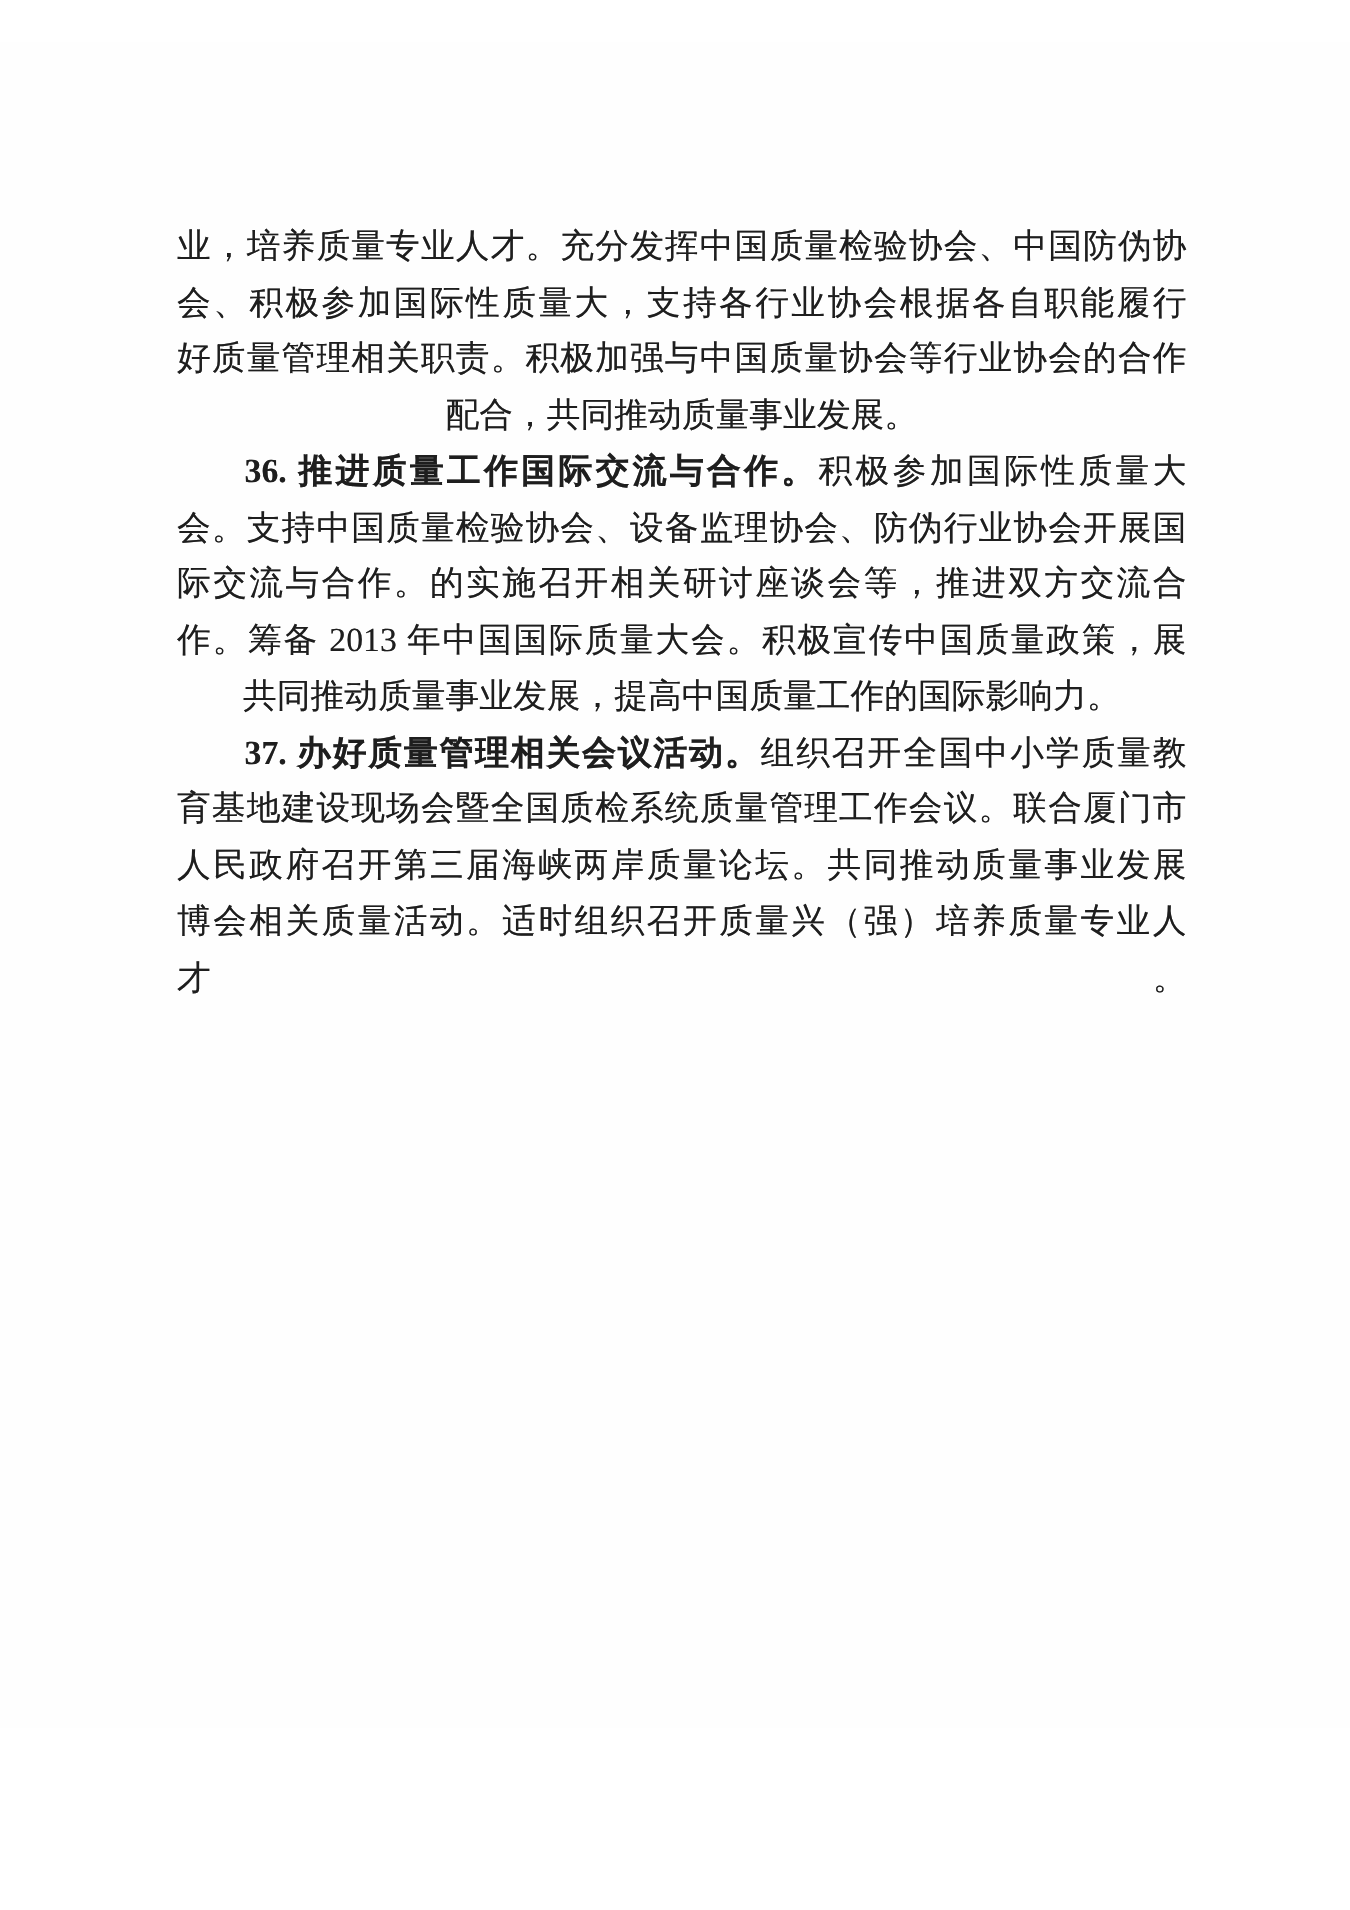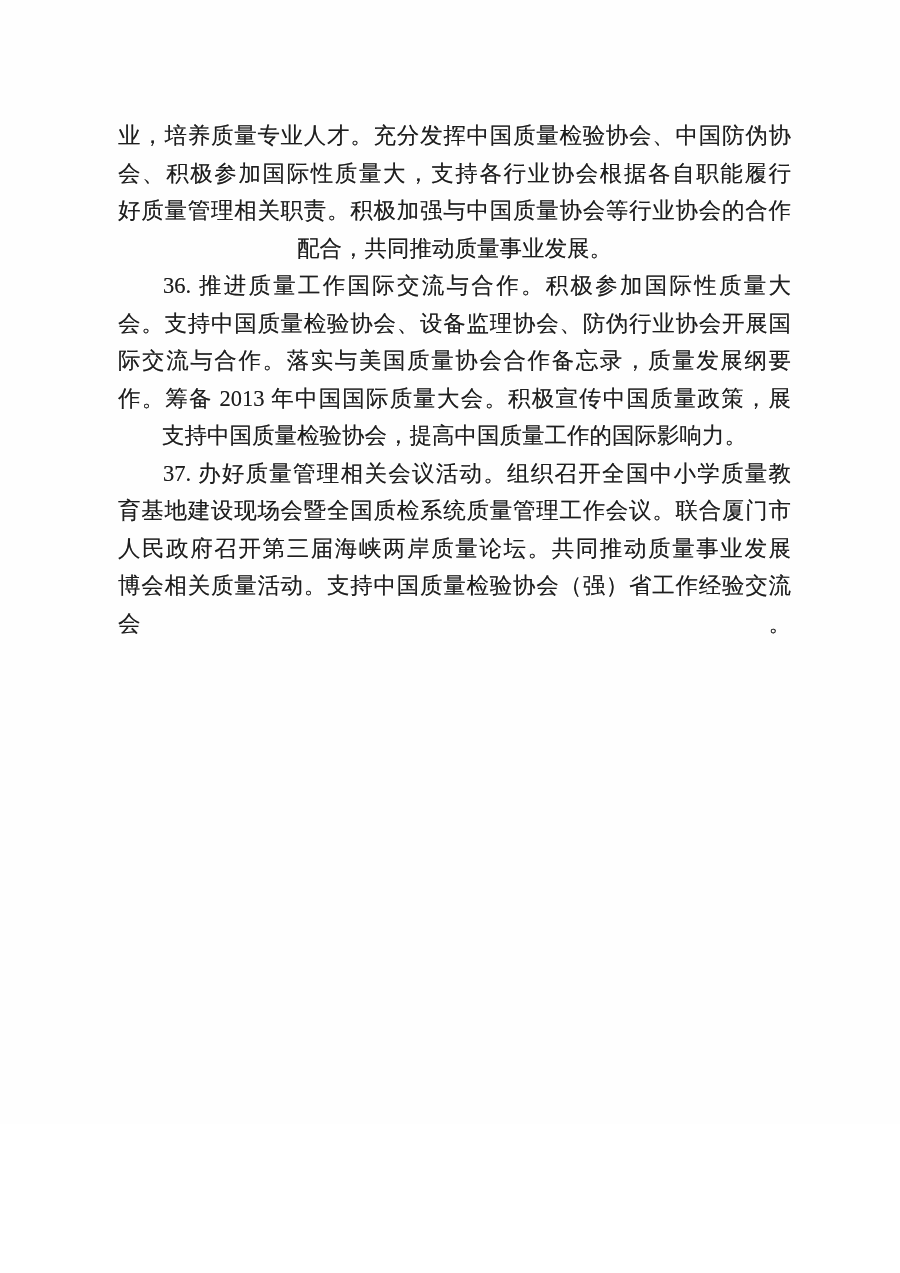--- a/index.html
+++ b/index.html
@@ -8,20 +8,21 @@
     background: #ffffff;
   }
   .page {
     position: relative;
     width: 900px;
     height: 1124px;
     background: #fefefe;
     overflow: hidden;
     font-family: "Liberation Serif", serif;
     color: #1e1e1e;
+    margin-top: 28px;
   }
   .text-block {
     position: absolute;
     left: 118px;
     top: 117px;
     width: 673px;
   }
   .line {
     height: 37.5px;
     line-height: 37.5px;
@@ -31,21 +32,21 @@
     text-shadow: 0 0 0.4px rgba(20,20,20,0.55);
   }
   .line.j {
     text-align: justify;
     text-align-last: justify;
   }
   .line.ind {
     text-indent: 2em;
   }
   .bold {
-    font-weight: normal;
+    font-weight: bold;
   }
   .footer {
     position: absolute;
     left: 104px;
     top: 1153px;
     font-size: 27px;
     line-height: 30px;
     letter-spacing: 1px;
     color: #2a2a2a;
     text-shadow: 0 0 0.4px rgba(20,20,20,0.5);
@@ -55,22 +56,22 @@
 <body>
 
 <div class="page">
   <div class="text-block" id="text-block">
       <div class="line j"><span>业，培养质量专业人才。充分发挥中国质量检验协会、中国防伪协</span></div>
       <div class="line j"><span>会、积极参加国际性质量大，支持各行业协会根据各自职能履行</span></div>
       <div class="line j"><span>好质量管理相关职责。积极加强与中国质量协会等行业协会的合作</span></div>
       <div class="line"><span>配合，共同推动质量事业发展。</span></div>
       <div class="line j ind"><span class="bold">36. 推进质量工作国际交流与合作。</span><span>积极参加国际性质量大</span></div>
       <div class="line j"><span>会。支持中国质量检验协会、设备监理协会、防伪行业协会开展国</span></div>
-      <div class="line j"><span>际交流与合作。落实与美国质量协会合作备忘录，质量发展纲要</span></div>
+      <div class="line j"><span>际交流与合作。的实施召开相关研讨座谈会等，推进双方交流合</span></div>
       <div class="line j"><span>作。筹备 2013 年中国国际质量大会。积极宣传中国质量政策，展</span></div>
-      <div class="line"><span>支持中国质量检验协会，提高中国质量工作的国际影响力。</span></div>
+      <div class="line"><span>共同推动质量事业发展，提高中国质量工作的国际影响力。</span></div>
       <div class="line j ind"><span class="bold">37. 办好质量管理相关会议活动。</span><span>组织召开全国中小学质量教</span></div>
       <div class="line j"><span>育基地建设现场会暨全国质检系统质量管理工作会议。联合厦门市</span></div>
       <div class="line j"><span>人民政府召开第三届海峡两岸质量论坛。共同推动质量事业发展</span></div>
-      <div class="line j"><span>博会相关质量活动。支持中国质量检验协会（强）省工作经验交流会。</span></div>
+      <div class="line j"><span>博会相关质量活动。适时组织召开质量兴（强）培养质量专业人才。</span></div>
     </div>
   <div class="footer">— 12 —</div>
 </div>
 
 </body></html>

